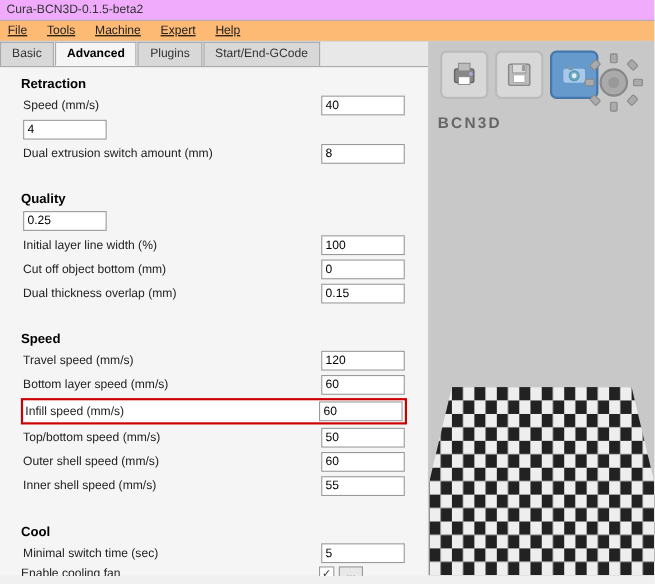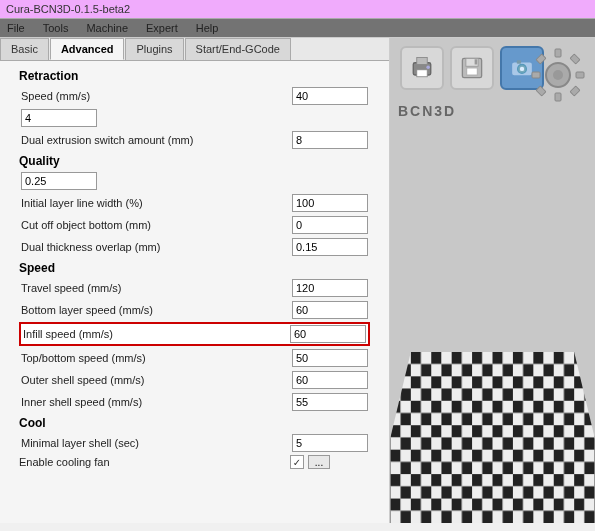--- a/index.html
+++ b/index.html
@@ -16,25 +16,26 @@
     .title-bar {
       background: #f0abfc;
       border-bottom: 1px solid #aaa;
       padding: 3px 6px;
       font-size: 11px;
       color: #333;
     }
 
     
     .menu-bar {
-      background: #737373;
+      background: #fdba74;
       border-bottom: 1px solid #ccc;
       padding: 2px 4px;
       display: flex;
       gap: 12px;
+      text-decoration: underline;
     }
     .menu-item {
       font-size: 11px;
       color: #222;
       cursor: pointer;
       padding: 1px 3px;
     }
 
     
     .main-layout {
@@ -78,21 +79,21 @@
     .settings-content {
       flex: 1;
       overflow-y: auto;
       padding: 6px 19px;
     }
 
     
     .section-header {
       font-weight: bold;
       font-size: 12px;
-      margin-top: 4px;
+      margin-top: 24px;
       margin-bottom: 3px;
       color: #000;
     }
     .section-header:first-child { margin-top: 2px; }
 
     
     .setting-row {
       display: flex;
       align-items: center;
       margin-bottom: 2px;
@@ -286,21 +287,21 @@
         <span class="setting-label">Outer shell speed (mm/s)</span>
         <input class="setting-input" value="60" style="">
       </div>
       <div class="setting-row">
         <span class="setting-label">Inner shell speed (mm/s)</span>
         <input class="setting-input" value="55" style="">
       </div>
 
       <div class="section-header">Cool</div>
       <div class="setting-row">
-        <span class="setting-label">Minimal layer shell (sec)</span>
+        <span class="setting-label">Minimal switch time (sec)</span>
         <input class="setting-input" value="5" style="">
       </div>
       <div class="checkbox-row">
         <span class="checkbox-label">Enable cooling fan</span>
         <div class="checkbox-container">
           <div class="checkbox-box">✓</div>
           <div class="dots-btn">...</div>
         </div>
       </div>
 

